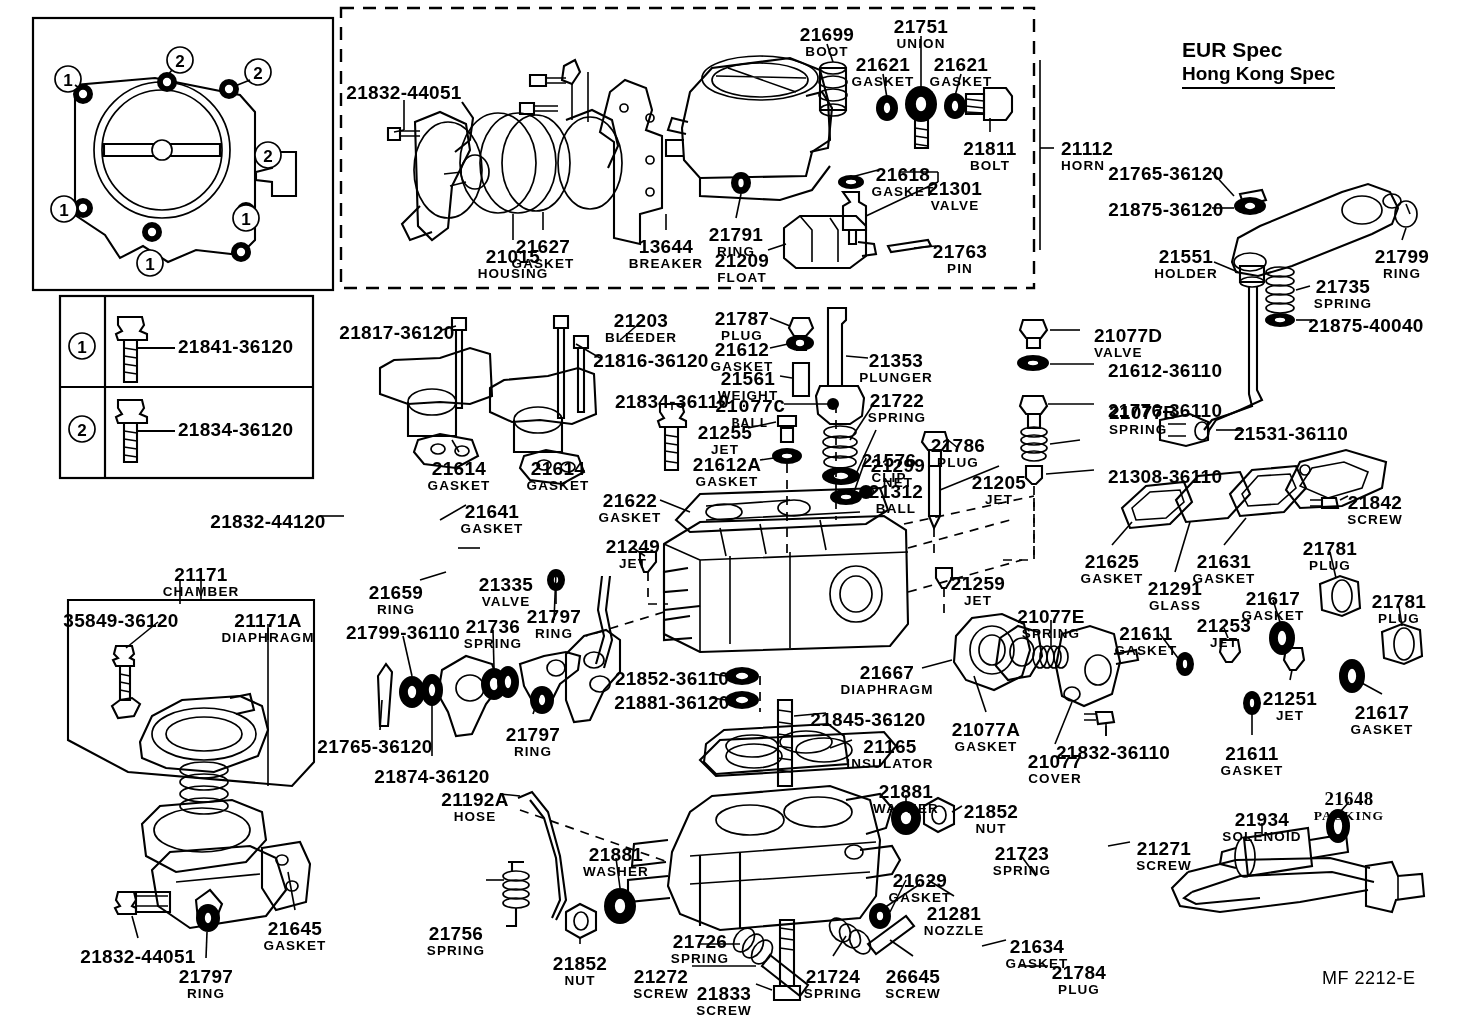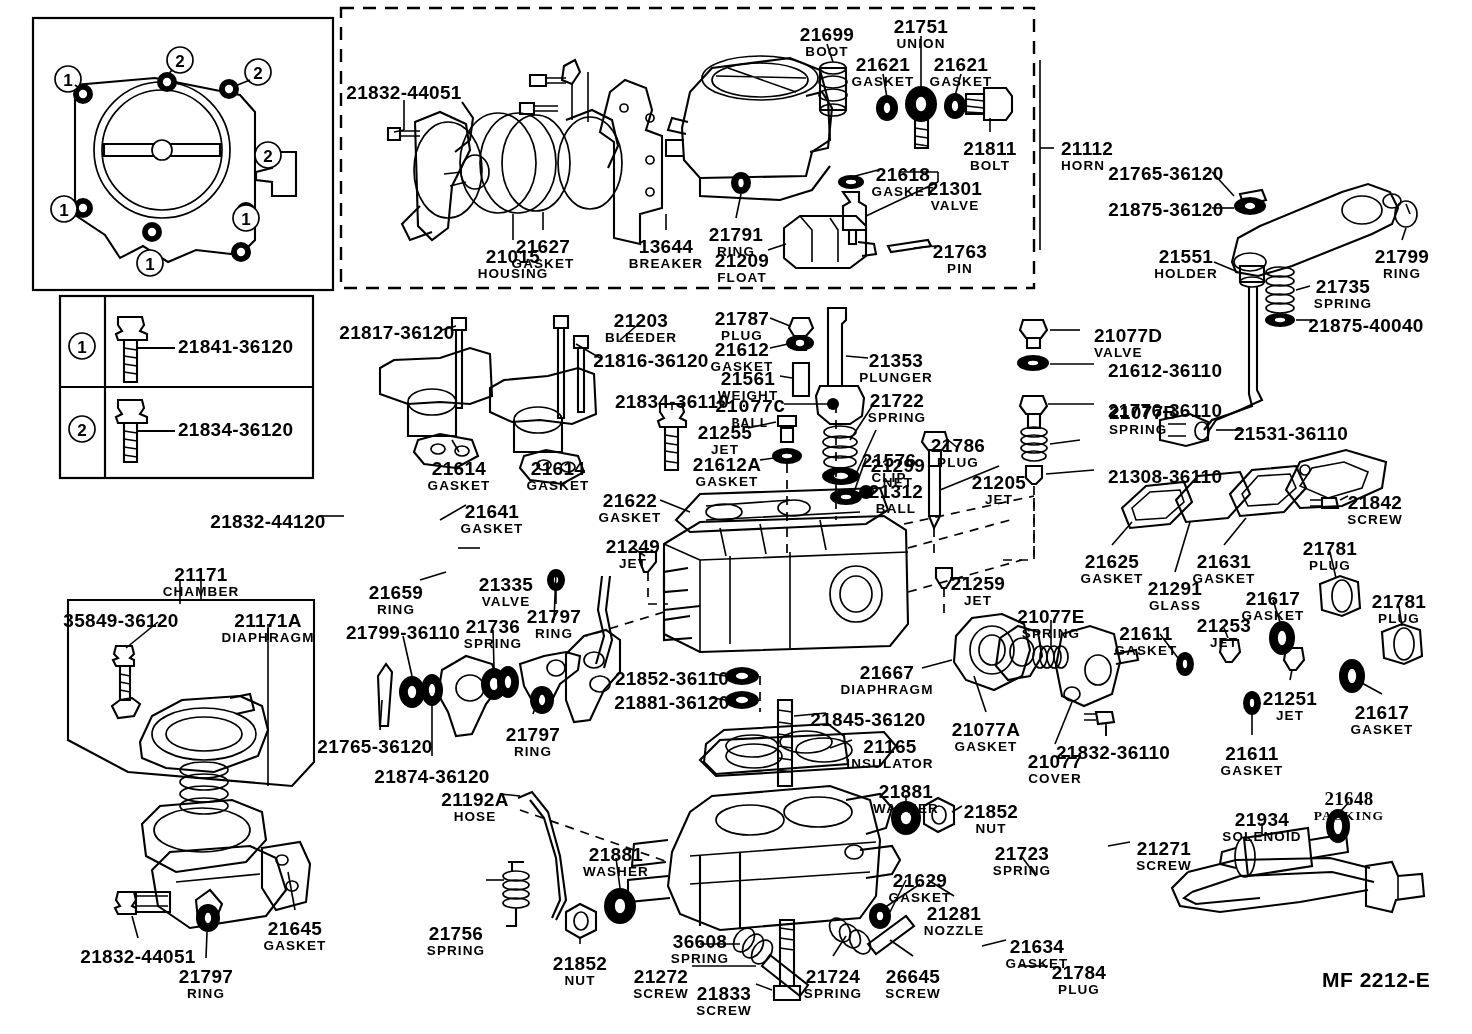--- a/index.html
+++ b/index.html
@@ -5,21 +5,21 @@
   html,body{margin:0;padding:0;background:#fff;}
   #page{position:relative;width:1472px;height:1034px;background:#fff;
         font-family:"Liberation Sans",sans-serif;color:#000;overflow:hidden;}
   .lbl{position:absolute;white-space:nowrap;line-height:0.98;}
   .pn{font-size:19px;font-weight:bold;letter-spacing:0.3px;}
   .nm{font-size:13.5px;font-weight:bold;letter-spacing:1.1px;}
   .c{text-align:center;}
   .l{text-align:left;}
   .spec{position:absolute;font-size:21px;font-weight:bold;line-height:1.18;}
   .spec .s2{font-size:19px;}
-  .code{position:absolute;font-size:21px;font-weight:bold;letter-spacing:0.5px;}
+  .code{position:absolute;font-size:18px;font-weight:normal;letter-spacing:0.5px;}
   svg{position:absolute;top:0;left:0;width:1472px;height:1034px;}
   .ln{stroke:#000;stroke-width:1.6;fill:none;}
   .ln2{stroke:#000;stroke-width:2.1;fill:none;}
   .dash{stroke:#000;stroke-width:2.4;fill:none;stroke-dasharray:13 9;}
   .dash2{stroke:#000;stroke-width:1.7;fill:none;stroke-dasharray:9 7;}
   .bx{stroke:#000;stroke-width:2.2;fill:none;}
   .pt{fill:none;stroke:#000;stroke-width:1.7;}
   .fl{fill:#000;}
   .hb{fill:#fff;stroke:#000;stroke-width:1.7;}
   .cnum{font-size:17px;font-weight:bold;text-anchor:middle;dominant-baseline:central;
@@ -658,20 +658,24 @@
       <line x1="1022" y1="857" x2="1036" y2="876"></line>
       <line x1="1130" y1="842" x2="1108" y2="846"></line>
       <line x1="1262" y1="823" x2="1262" y2="834"></line>
       <line x1="1349" y1="802" x2="1340" y2="812"></line>
       <line x1="295" y1="910" x2="288" y2="872"></line>
       <line x1="138" y1="938" x2="132" y2="916"></line>
       <line x1="206" y1="958" x2="207" y2="932"></line>
     </g>
   </svg>
 
+  <div class="spec" style="left:1182px;top:38px;">
+    <div>EUR  Spec</div>
+    <div class="s2" style="border-bottom:2.4px solid #000;padding-bottom:2px;">Hong Kong Spec</div>
+  </div>
 
   <div class="code" style="left:1322px;top:968px;">MF 2212-E</div>
 
   <div class="lbl pn l" style="left:178px;top:338px;">21841-36120</div>
   <div class="lbl pn l" style="left:178px;top:421px;">21834-36120</div>
 
   <div id="labels">
       <div class="lbl c" style="left: 294px; width: 220px; top: 84px;">
         <div class="pn">21832-44051</div>
       </div>
@@ -1002,21 +1006,21 @@
       </div>
       <div class="lbl c" style="left: 551px; width: 220px; top: 968px;">
         <div class="pn">21272</div>
         <div class="nm">SCREW</div>
       </div>
       <div class="lbl c" style="left: 614px; width: 220px; top: 985px;">
         <div class="pn">21833</div>
         <div class="nm">SCREW</div>
       </div>
       <div class="lbl c" style="left: 590px; width: 220px; top: 933px;">
-        <div class="pn">36608</div>
+        <div class="pn">21726</div>
         <div class="nm">SPRING</div>
       </div>
       <div class="lbl c" style="left: 723px; width: 220px; top: 968px;">
         <div class="pn">21724</div>
         <div class="nm">SPRING</div>
       </div>
       <div class="lbl c" style="left: 803px; width: 220px; top: 968px;">
         <div class="pn">26645</div>
         <div class="nm">SCREW</div>
       </div>

